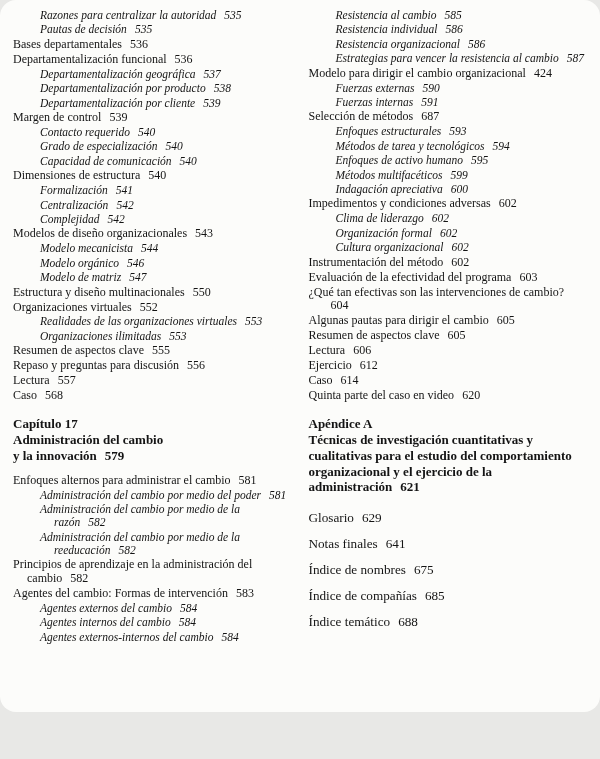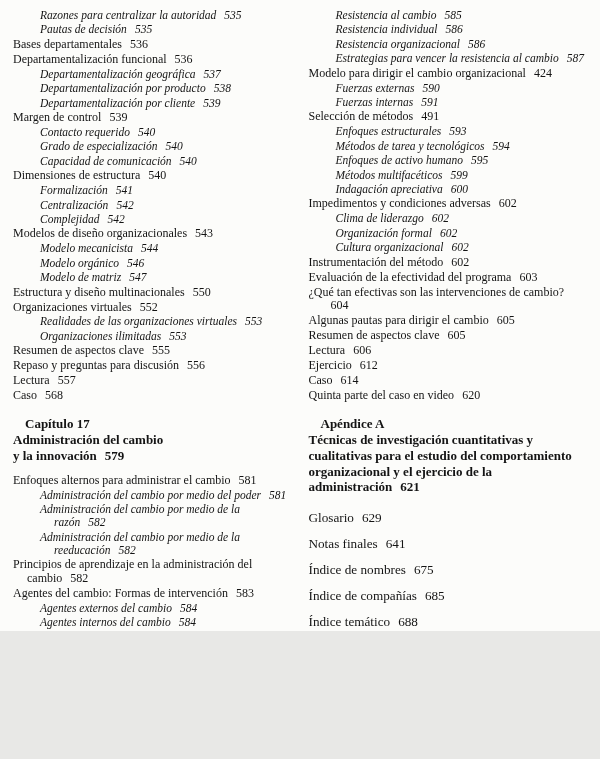--- a/index.html
+++ b/index.html
@@ -3,28 +3,29 @@
 <meta charset="utf-8">
 <style>
   html, body {
     margin: 0;
     padding: 0;
     background: #e8e8e6;
   }
   .page {
     position: relative;
     width: 600px;
-    height: 631px;
+    height: 712px;
     margin: 0 auto;
     background: #fcfcfa;
     color: #141414;
     font-family: "Liberation Serif", "DejaVu Serif", serif;
     overflow: hidden;
     box-sizing: border-box;
     padding: 9px 16px 0 13px;
+    border-radius: 16px;
   }
   .cols {
     display: flex;
     gap: 20px;
   }
   .col {
     flex: 1 1 0;
     min-width: 0;
   }
   .entry {
@@ -39,21 +40,20 @@
     font-size: 11.5px;
     padding-left: 41px;
     text-indent: -14px;
   }
   .entry.chnum {
     font-weight: bold;
     font-size: 13px;
     padding-left: 0;
     text-indent: 0;
     margin-bottom: 0;
-    margin-left: 12px;
   }
   .entry.chtitle {
     font-weight: bold;
     font-size: 13px;
     line-height: 1.22;
     padding-left: 0;
     text-indent: 0;
     white-space: pre-line;
   }
   .entry.bigbold {
@@ -130,21 +130,21 @@
         <div class="entry i"><span class="t">Agentes externos-internos del cambio</span><span class="pg">584</span></div>
       </div>
     <div class="col" id="col-right">
         <div class="entry i"><span class="t">Resistencia al cambio</span><span class="pg">585</span></div>
         <div class="entry i"><span class="t">Resistencia individual</span><span class="pg">586</span></div>
         <div class="entry i"><span class="t">Resistencia organizacional</span><span class="pg">586</span></div>
         <div class="entry i"><span class="t">Estrategias para vencer la resistencia al cambio</span><span class="pg">587</span></div>
         <div class="entry r"><span class="t">Modelo para dirigir el cambio organizacional</span><span class="pg">424</span></div>
         <div class="entry i"><span class="t">Fuerzas externas</span><span class="pg">590</span></div>
         <div class="entry i"><span class="t">Fuerzas internas</span><span class="pg">591</span></div>
-        <div class="entry r"><span class="t">Selección de métodos</span><span class="pg">491</span></div>
+        <div class="entry r"><span class="t">Selección de métodos</span><span class="pg">687</span></div>
         <div class="entry i"><span class="t">Enfoques estructurales</span><span class="pg">593</span></div>
         <div class="entry i"><span class="t">Métodos de tarea y tecnológicos</span><span class="pg">594</span></div>
         <div class="entry i"><span class="t">Enfoques de activo humano</span><span class="pg">595</span></div>
         <div class="entry i"><span class="t">Métodos multifacéticos</span><span class="pg">599</span></div>
         <div class="entry i"><span class="t">Indagación apreciativa</span><span class="pg">600</span></div>
         <div class="entry r"><span class="t">Impedimentos y condiciones adversas</span><span class="pg">602</span></div>
         <div class="entry i"><span class="t">Clima de liderazgo</span><span class="pg">602</span></div>
         <div class="entry i"><span class="t">Organización formal</span><span class="pg">602</span></div>
         <div class="entry i"><span class="t">Cultura organizacional</span><span class="pg">602</span></div>
         <div class="entry r"><span class="t">Instrumentación del método</span><span class="pg">602</span></div>

